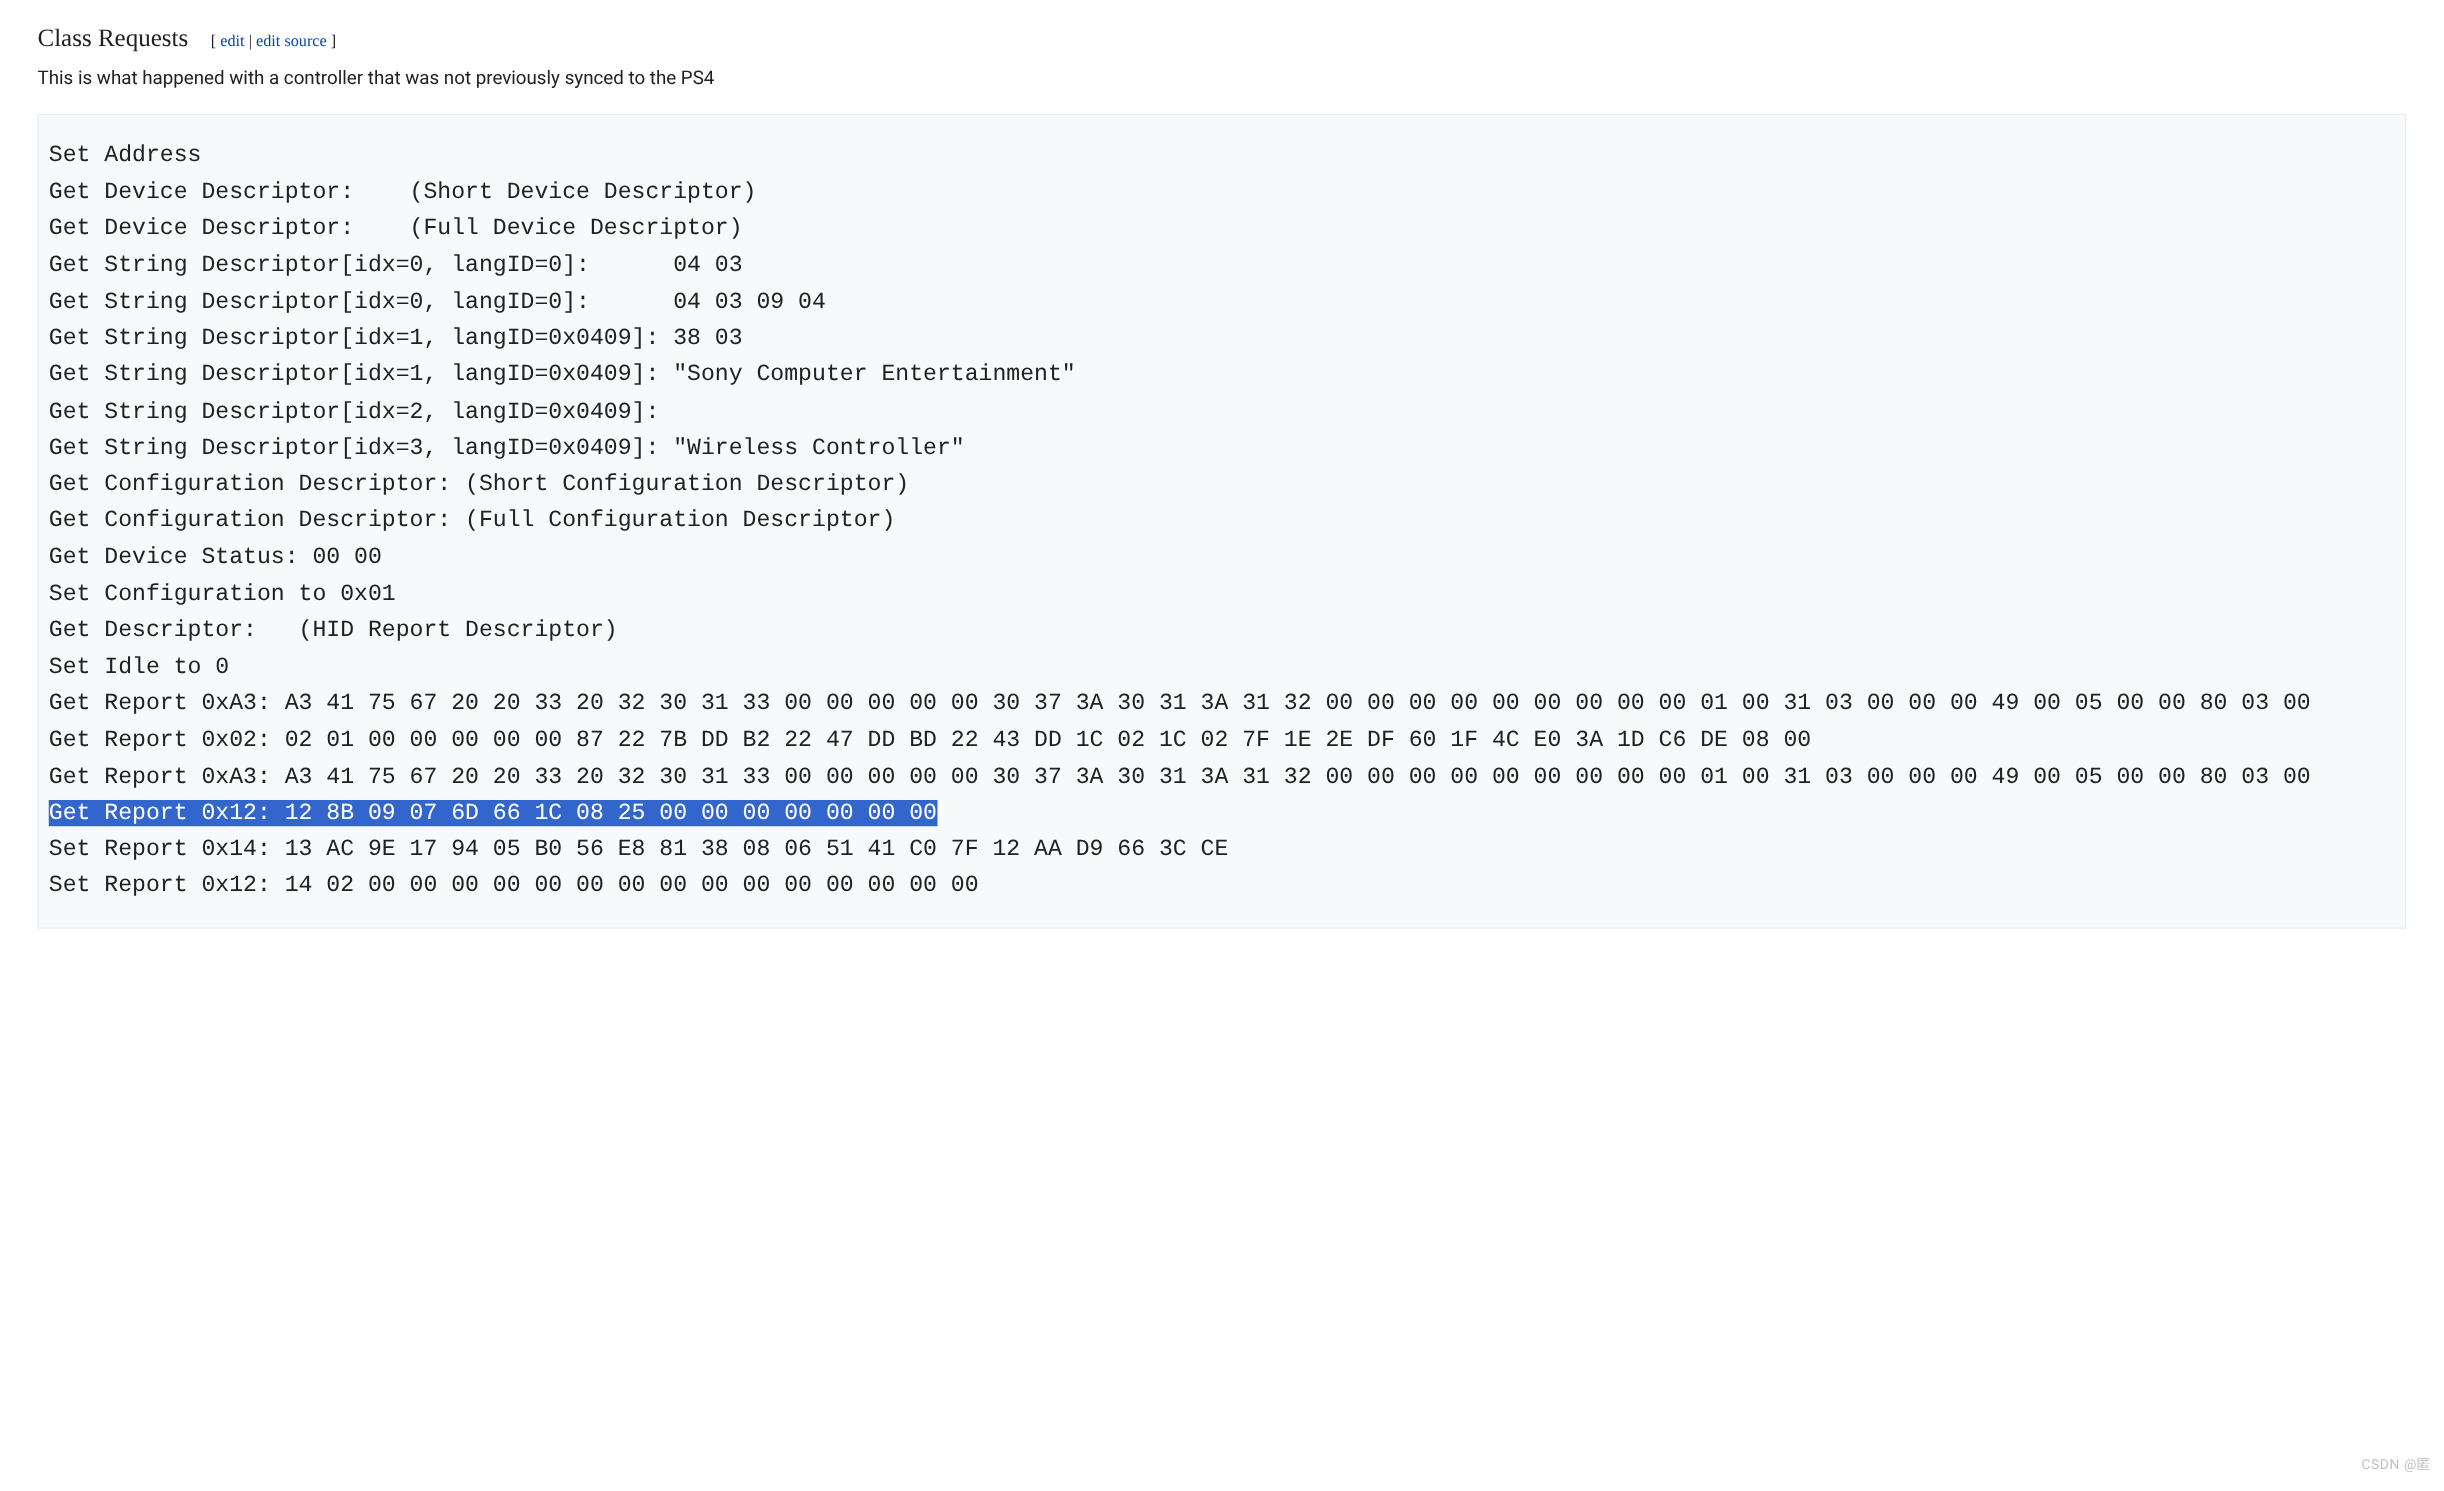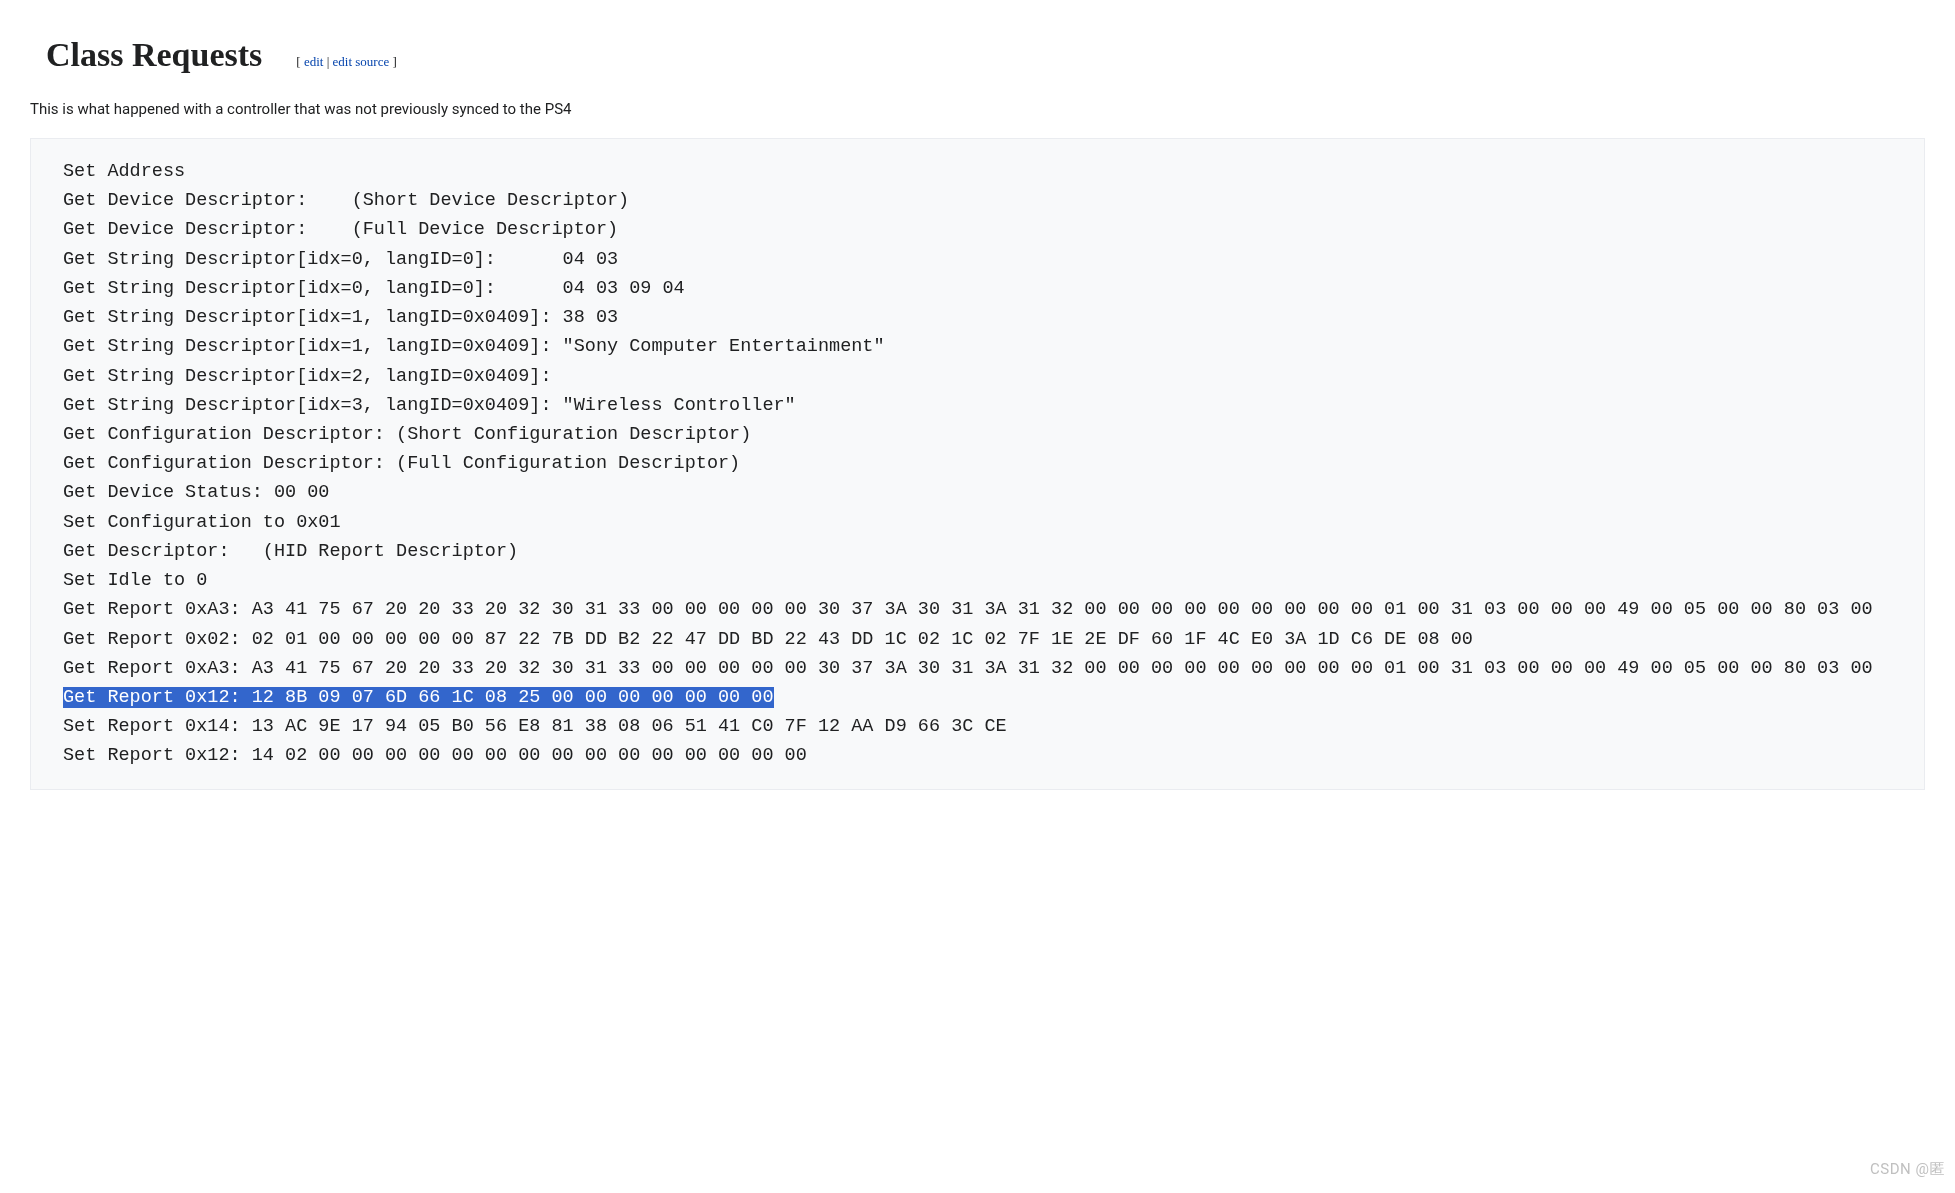--- a/index.html
+++ b/index.html
@@ -9,23 +9,23 @@
       background: #fff;
       color: #202122;
     }
     .heading-row {
       display: flex;
       align-items: baseline;
       gap: 18px;
       margin-bottom: 8px;
     }
     h2 {
-      font-size: 34px;
-      font-weight: 700;
-      margin: 16px;
+      font-size: 20px;
+      font-weight: 400;
+      margin: 0;
       font-family: Georgia, "Times New Roman", serif;
     }
     .edit-links {
       font-size: 13px;
       color: #202122;
       font-family: Liberation Serif, serif;
     }
     .edit-links a {
       color: #0645ad;
       text-decoration: none;
@@ -34,35 +34,35 @@
     .description {
       font-size: 15px;
       margin: 10px 0 20px 0;
     }
     pre {
       font-family: "Courier New", Courier, monospace;
       font-size: 18.5px;
       line-height: 1.58;
       background: #f8f9fa;
       border: 1px solid #eaecf0;
-      padding: 18px 32px;
+      padding: 18px 8px;
       margin: 0;
       white-space: pre-wrap;
       word-wrap: break-word;
       color: #202122;
     }
     .hl {
       background: #3366cc;
       color: #fff;
     }
     .watermark {
       position: absolute;
       right: 10px;
       bottom: 14px;
-      font-size: 15px;
+      font-size: 11px;
       color: #c0c0c0;
       letter-spacing: 0.5px;
     }
   </style>
 </head>
 <body>
 
 <div class="heading-row">
   <h2>Class Requests</h2>
   <span class="edit-links">

